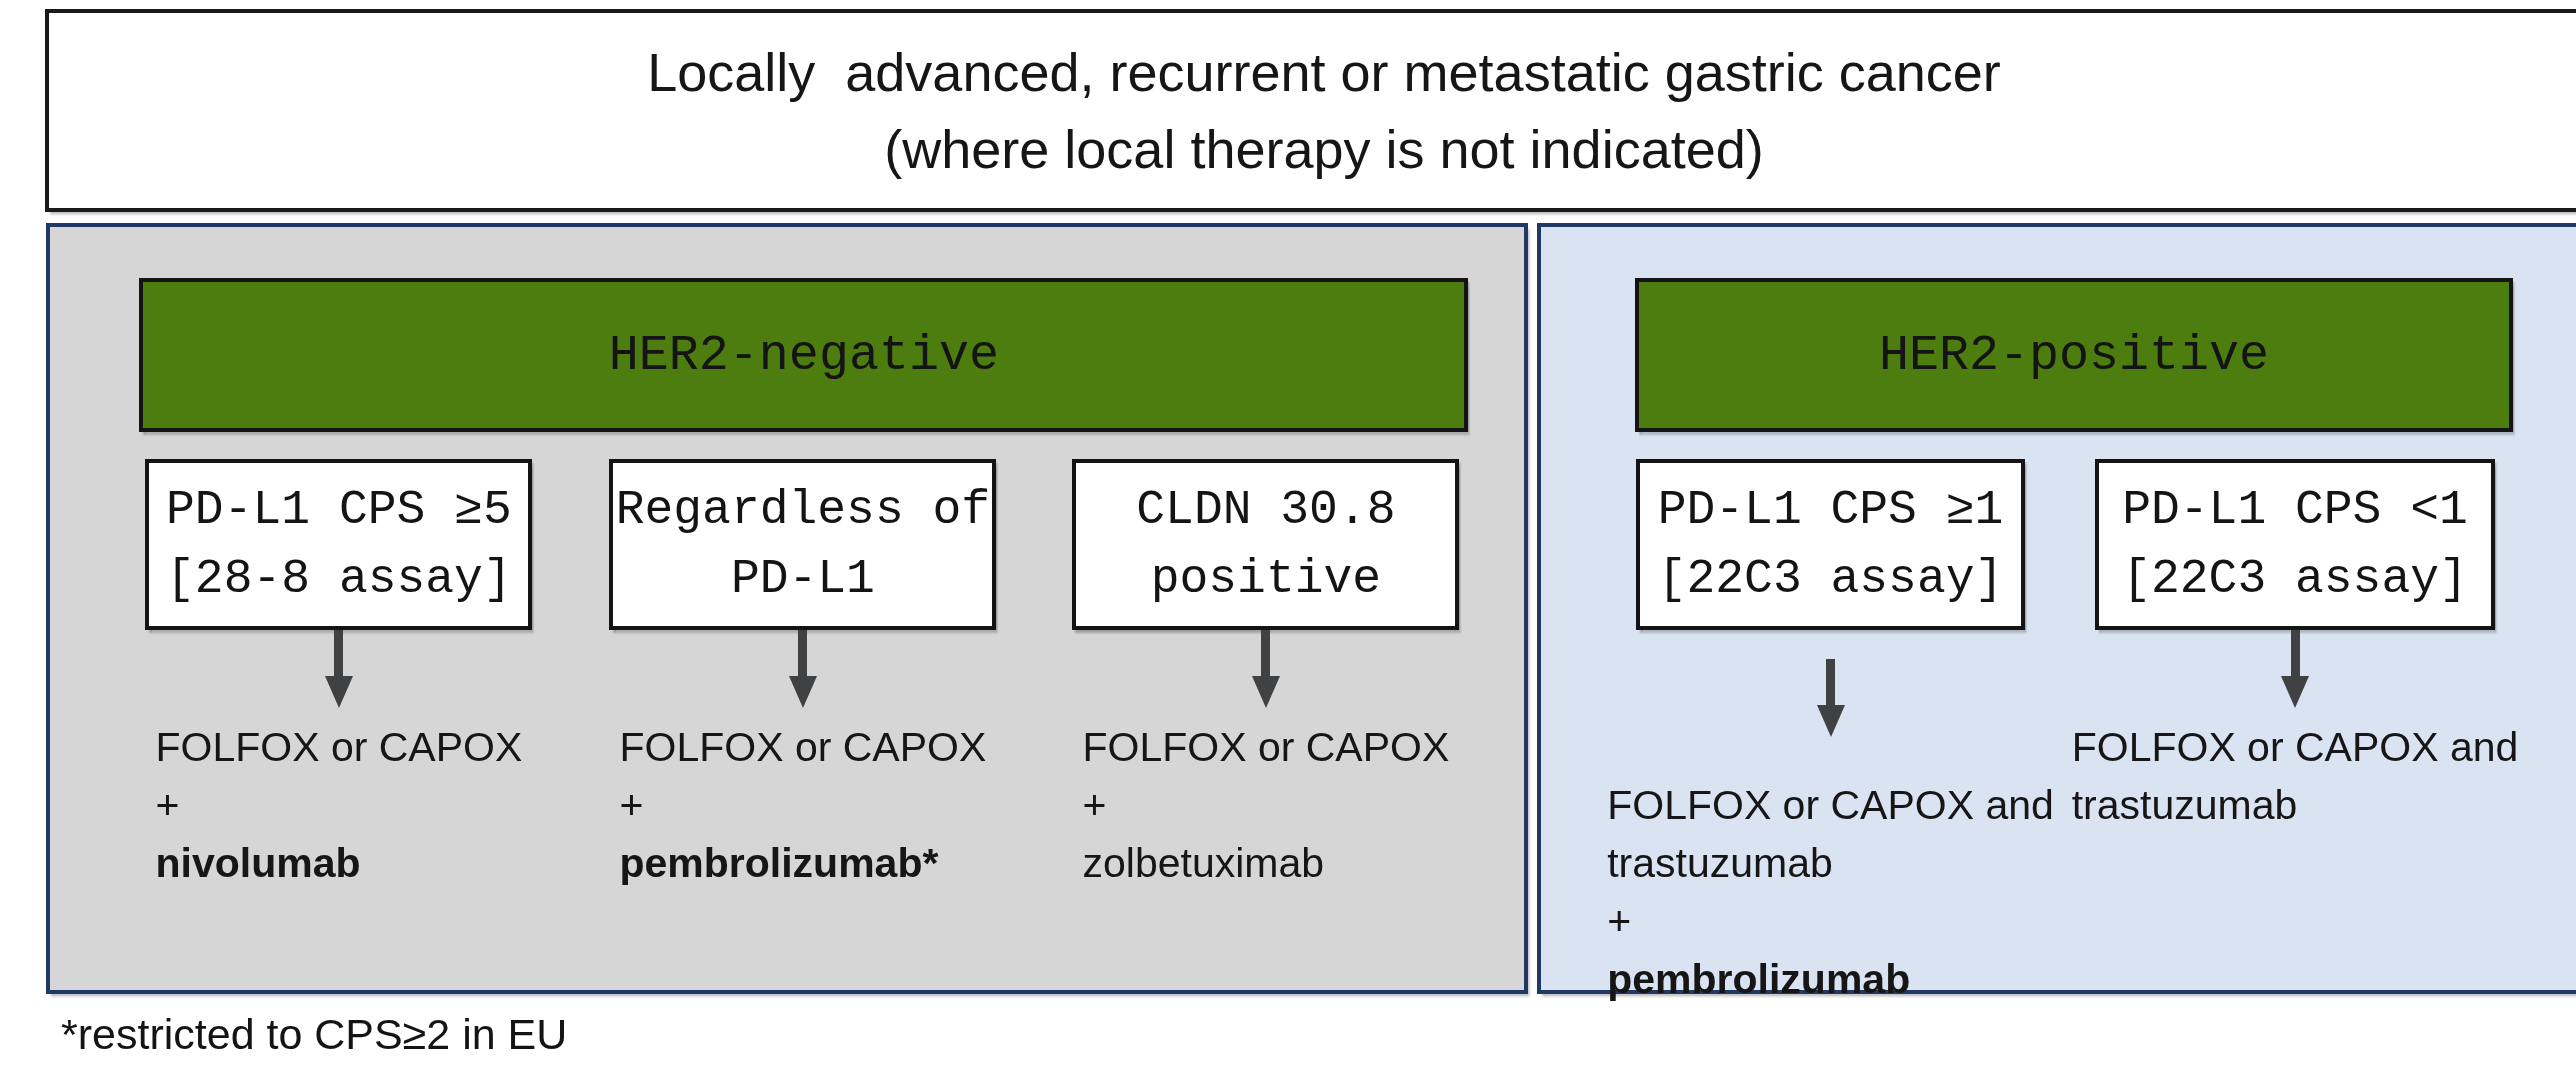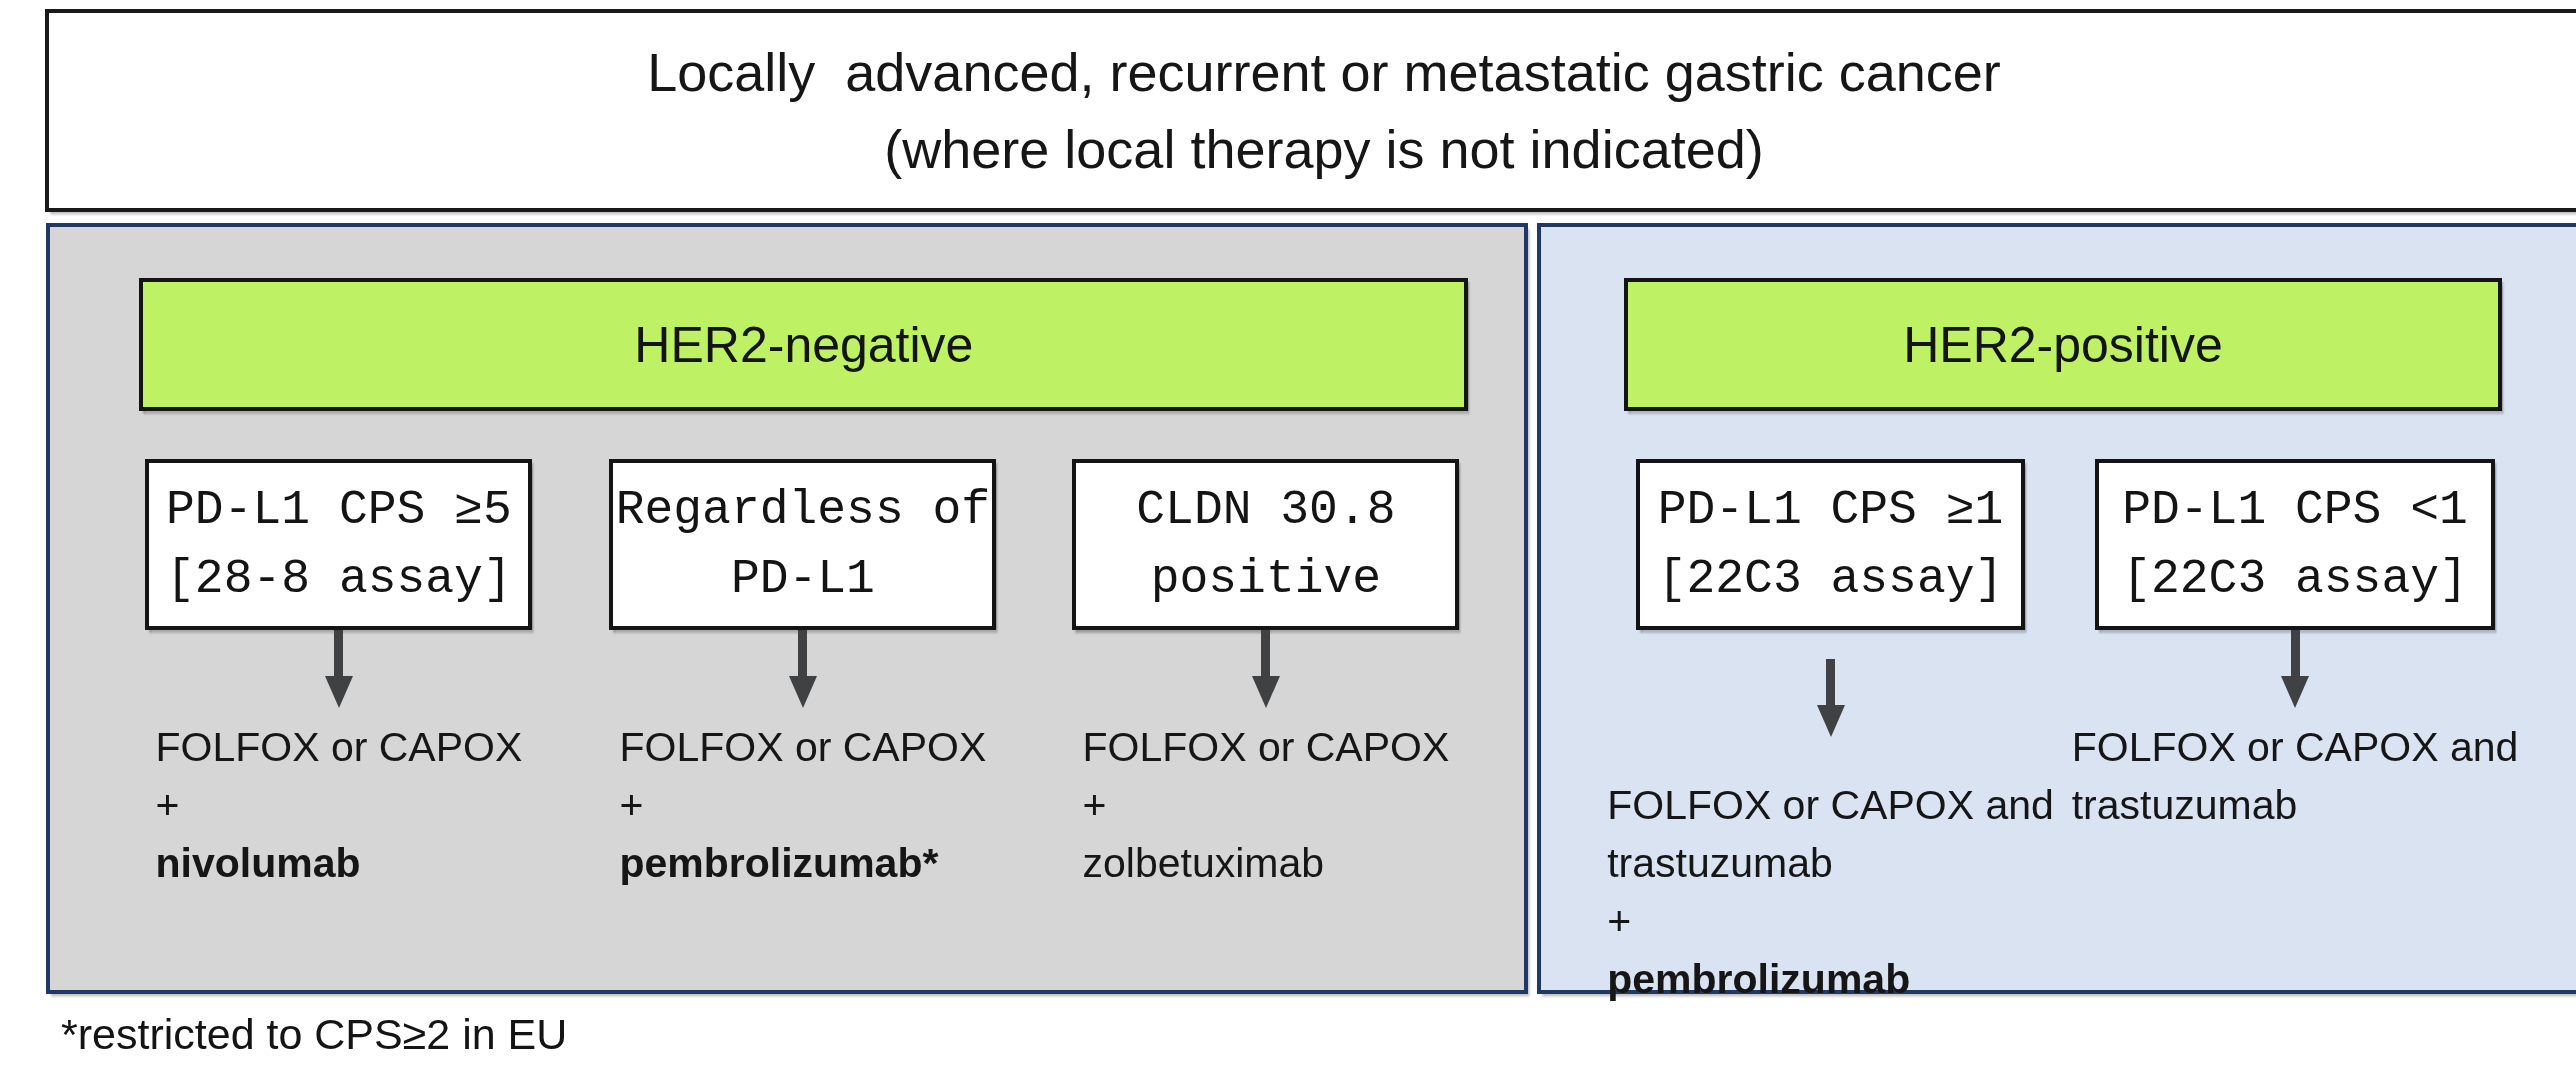--- a/index.html
+++ b/index.html
@@ -41,32 +41,33 @@
     height: 771px;
     border: 4.8px solid #1f3864;
     box-shadow: 3.5px 4.1px 2.8px -1.4px rgba(0,0,0,0.30);
   }
   .panel-left  { left: 10.4px;   width: 1482px; background: #d6d6d6; }
   .panel-right { left: 1501px; width: 1065px; background: #dae3f2; }
 
   .header-box {
     position: absolute;
     top: 51px;
-    height: 133px;
-    background: #bef264;
+    height: 154px;
+    background: #4d7c0f;
     border: 4.1px solid #141414;
     box-shadow: 2.8px 3.5px 2.1px -0.7px rgba(0,0,0,0.28);
     display: flex;
     align-items: center;
     justify-content: center;
     font-size: 50px;
     color: #141414;
+    font-family: Liberation Mono, monospace;
   }
   .panel-left  .header-box { left: 89px; width: 1329px; }
-  .panel-right .header-box { left: 83px; width: 878px; }
+  .panel-right .header-box { left: 94px; width: 878px; }
 
   
   .column {
     position: absolute;
     top: 232px;
     display: flex;
     flex-direction: column;
     align-items: center;
   }
   .criteria-box {

